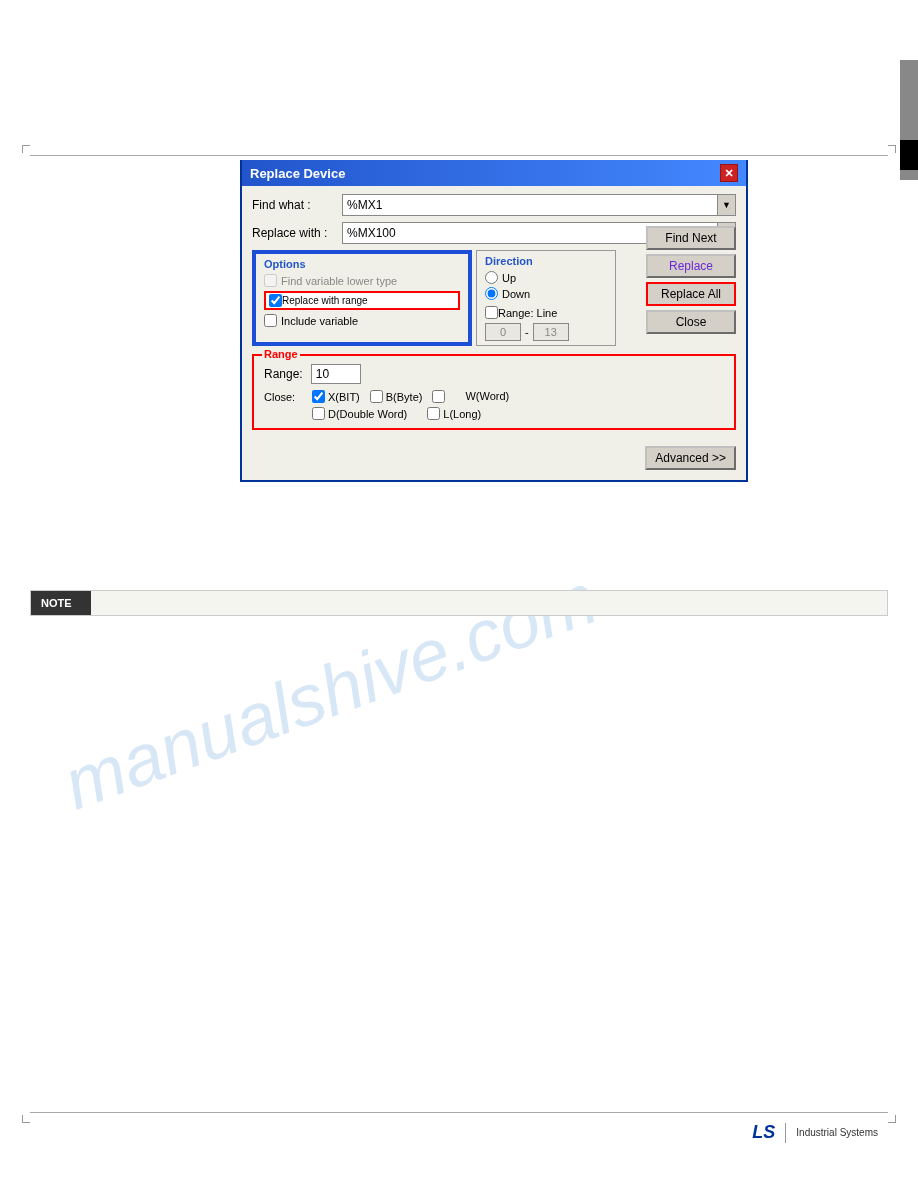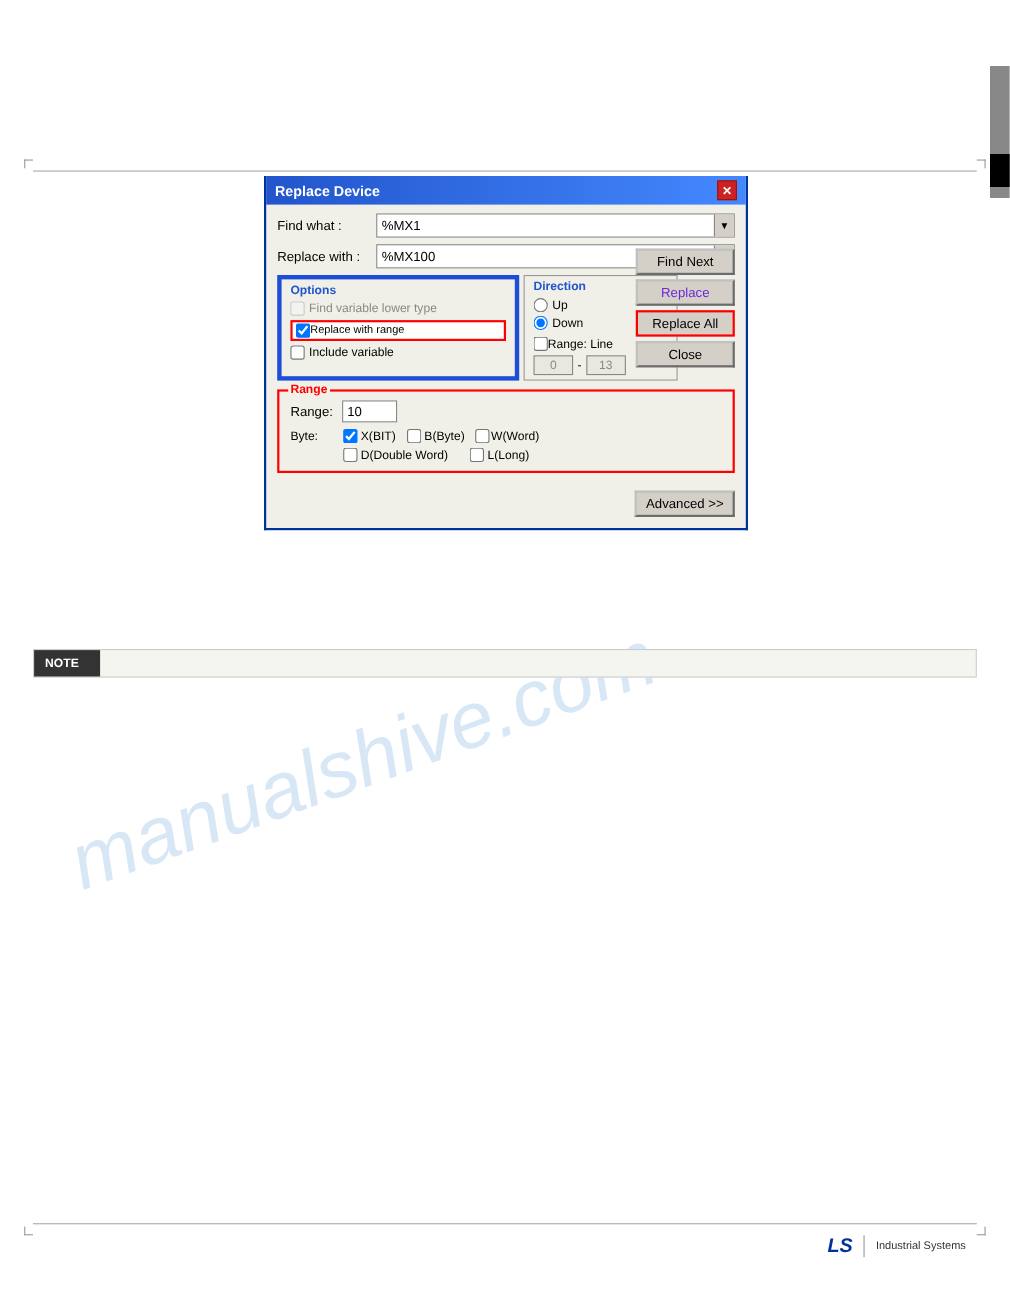--- a/index.html
+++ b/index.html
@@ -72,21 +72,21 @@
     .corner-tl { top: 145px; left: 22px; border-right: none; border-bottom: none; }
     .corner-tr { top: 145px; right: 22px; border-left: none; border-bottom: none; }
     .corner-bl { bottom: 65px; left: 22px; border-right: none; border-top: none; }
     .corner-br { bottom: 65px; right: 22px; border-left: none; border-top: none; }
 
     
     .dialog {
       position: absolute;
       top: 160px;
       left: 240px;
-      width: 440px;
+      width: 508px;
       background: #f0f0e8;
       border: 2px solid #003399;
       border-top: none;
     }
 
     
     .dialog-titlebar {
       background: linear-gradient(to right, #2255cc, #4488ff);
       color: white;
       font-size: 13px;
@@ -513,30 +513,30 @@
 
     <div class="range-section">
       <span class="range-section-label">Range</span>
 
       <div class="range-row">
         <span style="margin-right:8px;font-size:12px;">Range:</span>
         <input type="text" class="range-value-input" value="10" style="">
       </div>
 
       <div class="area-row">
-        <span class="area-label">Byte:</span>
+        <span class="area-label">Close:</span>
         <span style="display:flex;align-items:center;gap:3px;">
           <input type="checkbox" id="cb-xbit" checked="" style="">
           <label for="cb-xbit">X(BIT)</label>
         </span>
         <span style="display:flex;align-items:center;gap:3px;">
           <input type="checkbox" id="cb-bbyte" style="">
           <label for="cb-bbyte">B(Byte)</label>
         </span>
-        <span style="display:flex;align-items:center;gap:1px;">
+        <span style="display:flex;gap:20px;">
           <input type="checkbox" id="cb-wword" style="">
           <label for="cb-wword">W(Word)</label>
         </span>
       </div>
 
       <div class="area-row2">
         <span style="display:flex;align-items:center;gap:3px;">
           <input type="checkbox" id="cb-dword" style="">
           <label for="cb-dword">D(Double Word)</label>
         </span>

